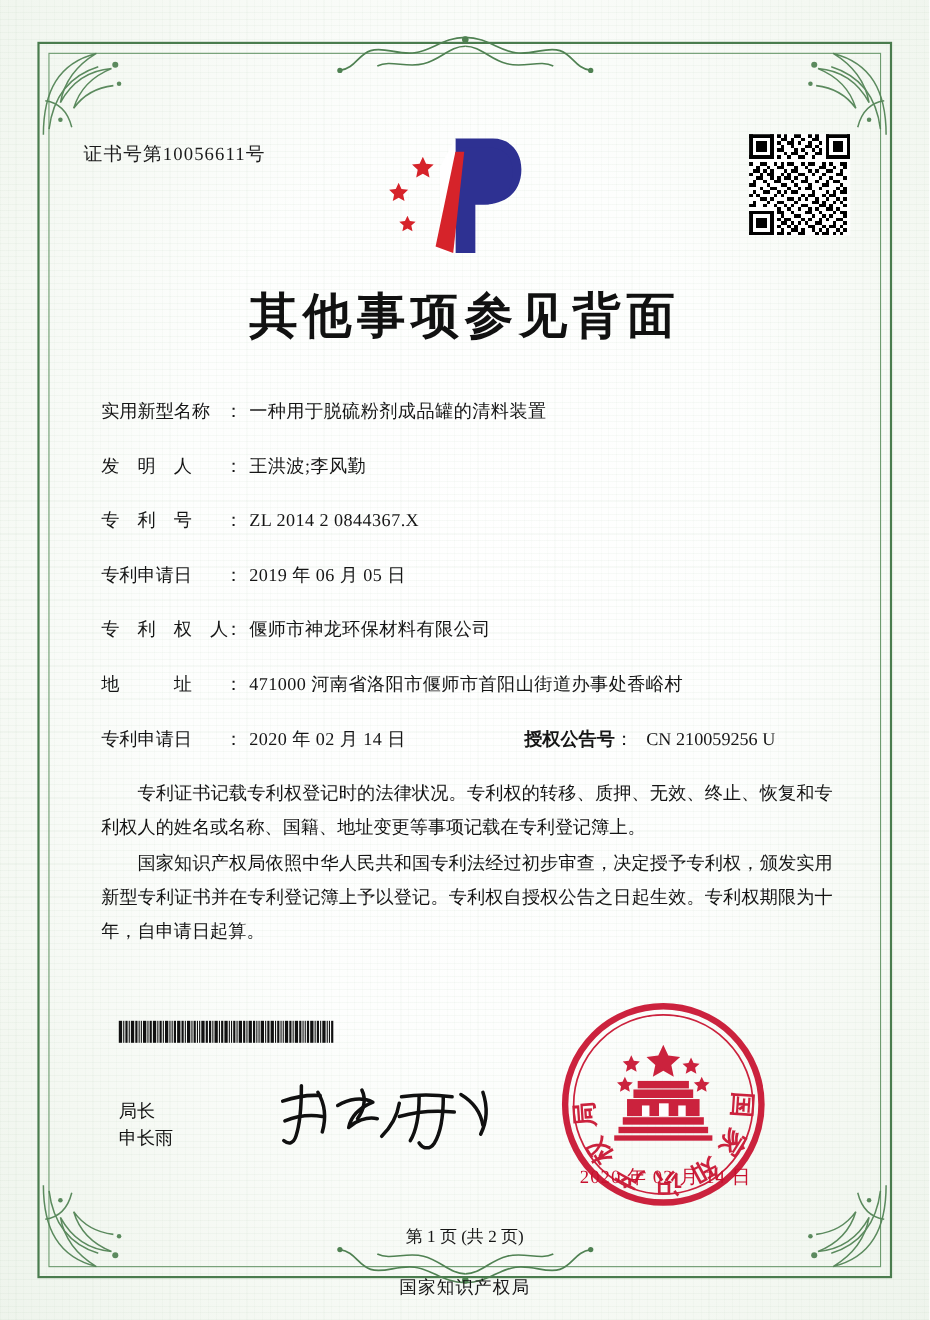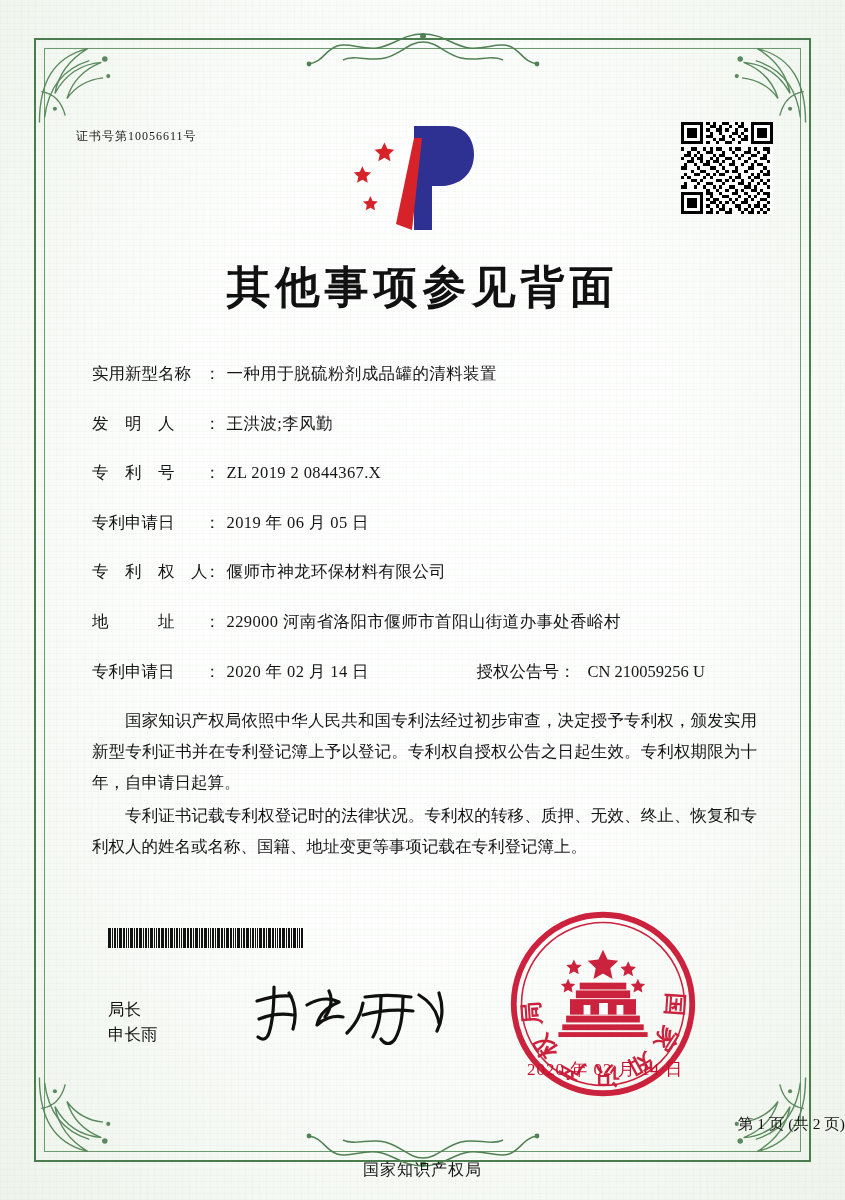--- a/index.html
+++ b/index.html
@@ -93,21 +93,21 @@
     height: 54px;
     color: #4f8152;
   }
   .bottom-ornament svg { width: 100%; height: 100%; display: block; }
 
   
   .cert-no {
     position: absolute;
     left: 76px;
     top: 128px;
-    font-size: 12px;
+    font-size: 17px;
     letter-spacing: 1px;
     color: #1a1a1a;
     font-family: "Liberation Serif", "DejaVu Serif", serif;
   }
 
   
   .emblem {
     position: absolute;
     left: 352px;
     top: 112px;
@@ -170,20 +170,21 @@
     letter-spacing: 0.4px;
   }
   .field-row.dual .field-value {
     flex: 0 0 auto;
     min-width: 220px;
   }
   .field-label2 {
     flex: 0 0 auto;
     padding-left: 30px;
     white-space: nowrap;
+    font-weight: bold;
   }
   .field-value2 {
     flex: 1 1 auto;
     padding-left: 6px;
   }
 
   
   .paras {
     position: absolute;
     left: 92px;
@@ -252,21 +253,21 @@
     color: #c8102e;
     letter-spacing: 1px;
     font-family: "Liberation Serif", "DejaVu Serif", serif;
   }
 
   
   .page-num {
     position: absolute;
     left: 0; right: 0;
     top: 1114px;
-    text-align: right;
+    text-align: center;
     font-size: 15.5px;
     color: #161616;
   }
   .footnote {
     position: absolute;
     left: 0; right: 0;
     top: 1160px;
     text-align: center;
     font-size: 16px;
     color: #161616;
@@ -594,54 +595,54 @@
 
     <div class="field-row">
       <span class="field-label">发　明　人</span>
       <span class="field-colon">：</span>
       <span class="field-value">王洪波;李风勤</span>
     </div>
 
     <div class="field-row">
       <span class="field-label">专　利　号</span>
       <span class="field-colon">：</span>
-      <span class="field-value">ZL 2019 2 0844367.X</span>
+      <span class="field-value">ZL 2014 2 0844367.X</span>
     </div>
 
     <div class="field-row">
       <span class="field-label">专利申请日</span>
       <span class="field-colon">：</span>
       <span class="field-value">2019 年 06 月 05 日</span>
     </div>
 
     <div class="field-row">
       <span class="field-label">专　利　权　人</span>
       <span class="field-colon">：</span>
       <span class="field-value">偃师市神龙环保材料有限公司</span>
     </div>
 
     <div class="field-row">
       <span class="field-label">地　　　址</span>
       <span class="field-colon">：</span>
-      <span class="field-value">229000 河南省洛阳市偃师市首阳山街道办事处香峪村</span>
+      <span class="field-value">471000 河南省洛阳市偃师市首阳山街道办事处香峪村</span>
     </div>
 
     <div class="field-row dual">
       <span class="field-label">专利申请日</span>
       <span class="field-colon">：</span>
       <span class="field-value">2020 年 02 月 14 日</span>
       <span class="field-label2">授权公告号</span>
       <span class="field-colon">：</span>
       <span class="field-value2">CN 210059256 U</span>
     </div>
   </div>
 
   <div class="paras">
+    <p>专利证书记载专利权登记时的法律状况。专利权的转移、质押、无效、终止、恢复和专利权人的姓名或名称、国籍、地址变更等事项记载在专利登记簿上。</p>
     <p>国家知识产权局依照中华人民共和国专利法经过初步审查，决定授予专利权，颁发实用新型专利证书并在专利登记簿上予以登记。专利权自授权公告之日起生效。专利权期限为十年，自申请日起算。</p>
-    <p>专利证书记载专利权登记时的法律状况。专利权的转移、质押、无效、终止、恢复和专利权人的姓名或名称、国籍、地址变更等事项记载在专利登记簿上。</p>
   </div>
 
   <div class="barcode" id="barcode">
       <i style="width: 3px;"></i>
       <i style="width: 1px;"></i>
       <i style="width: 2px;"></i>
       <i style="width: 1px;"></i>
       <i style="width: 3px;"></i>
       <i style="width: 2px;"></i>
       <i style="width: 1px;"></i>

